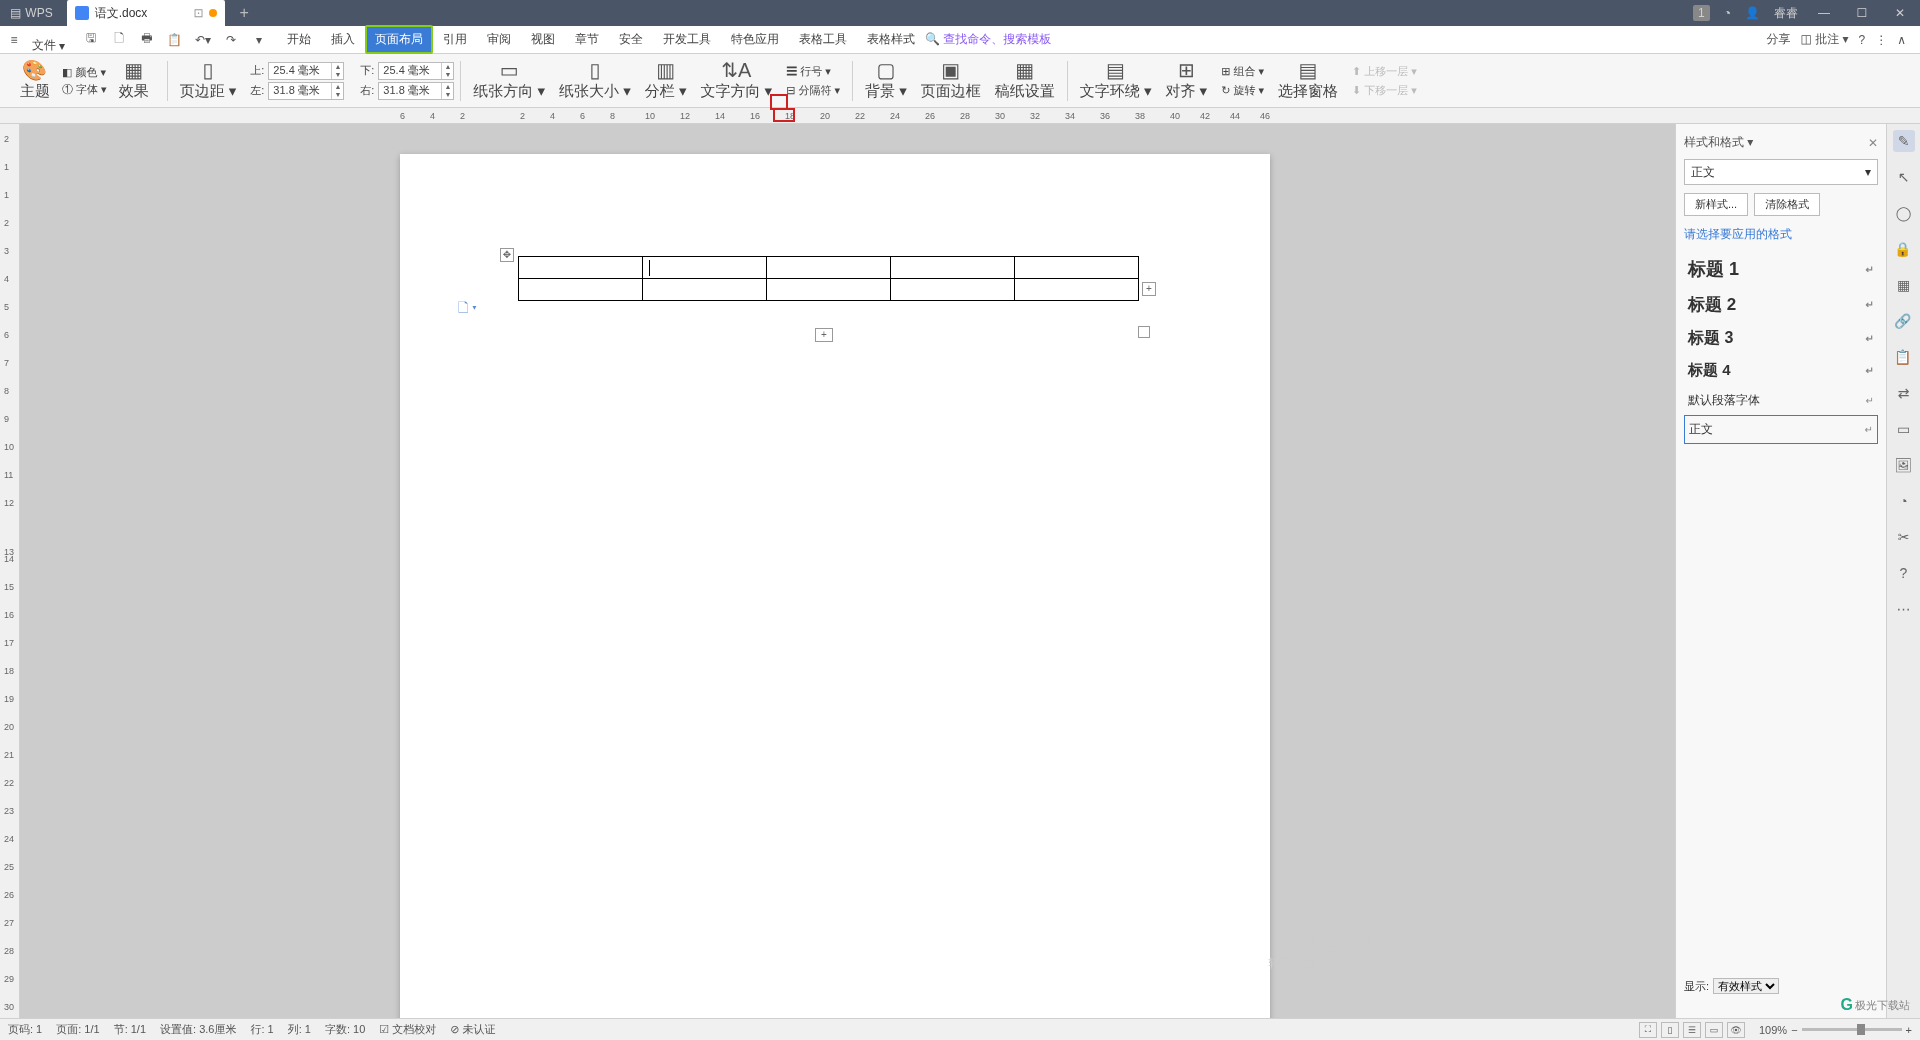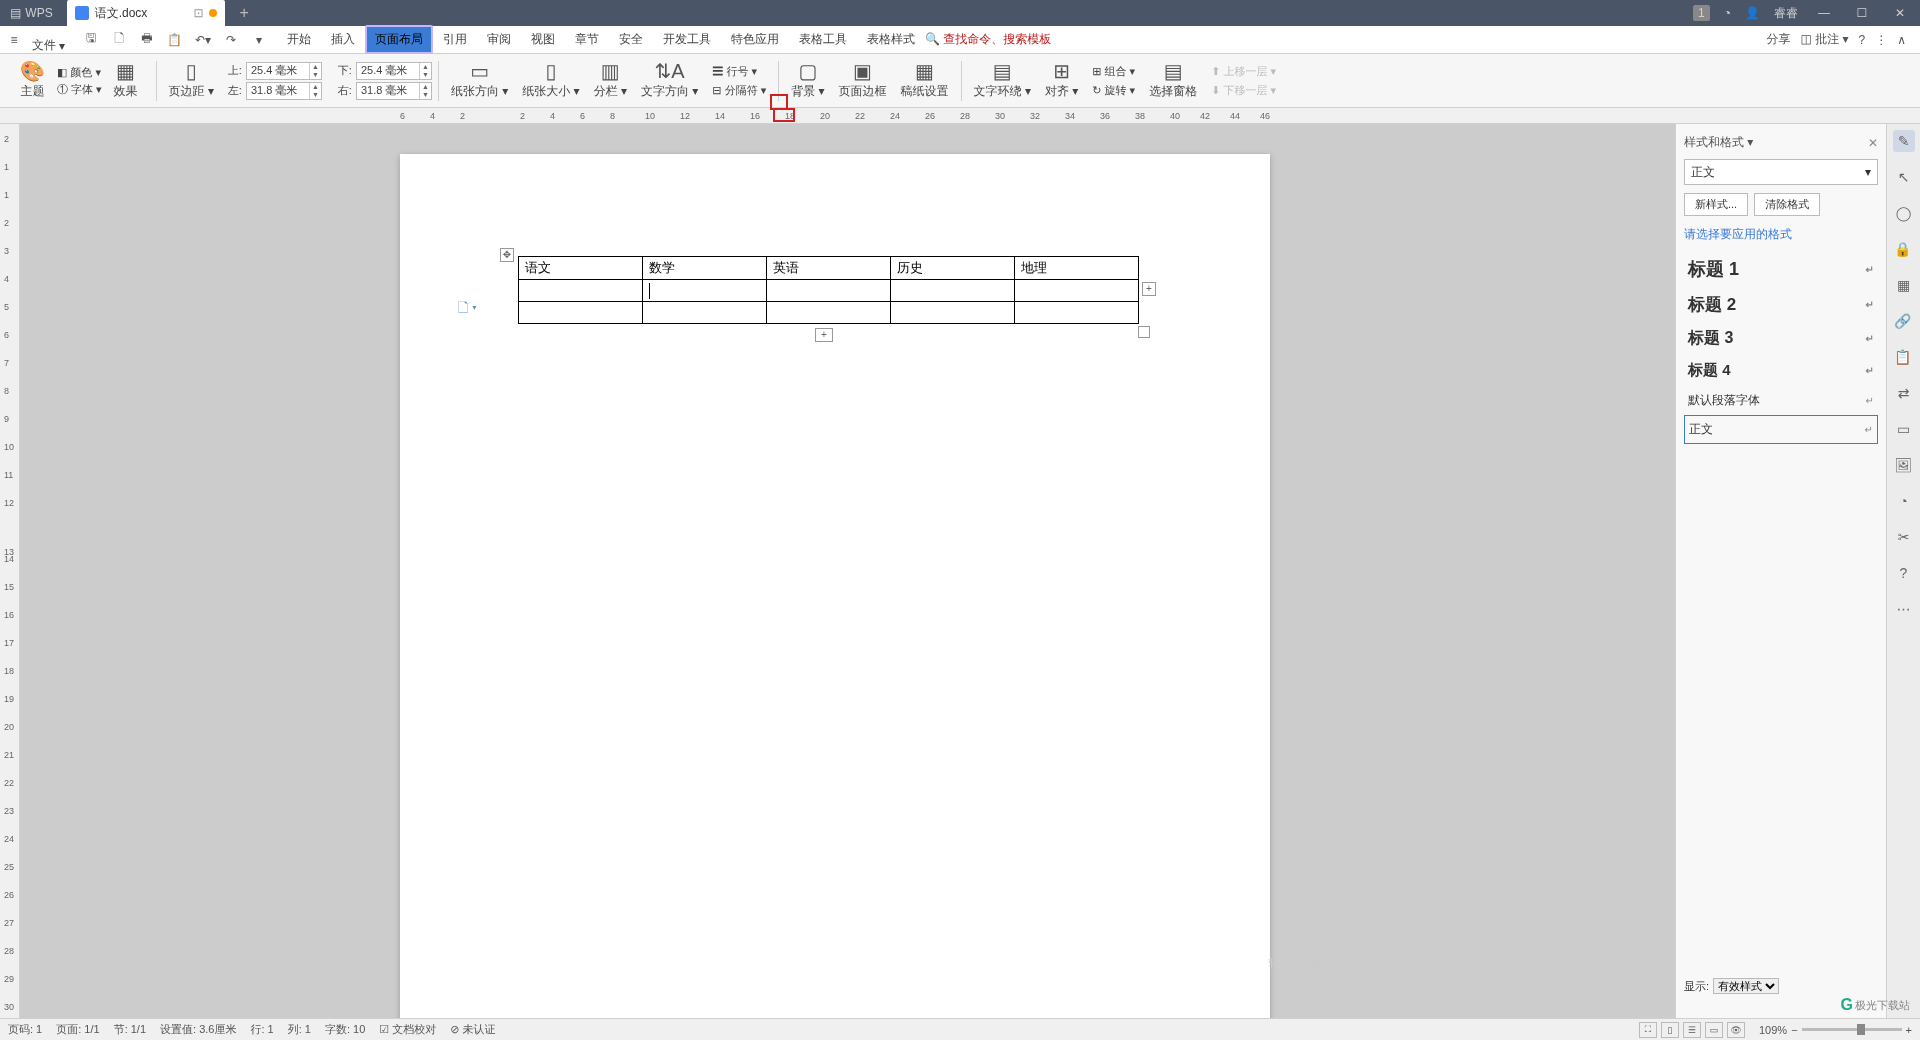--- a/index.html
+++ b/index.html
@@ -20,31 +20,31 @@
 .titlebar .winbtn { width: 24px; text-align: center; }
 
 
 .menubar { height: 28px; background: #fff; display: flex; align-items: center; border-bottom: 1px solid #d0d0d0; font-size: 12px; color: #444; padding-left: 4px; }
 .menubar .mb-left { display: flex; align-items: center; gap: 2px; }
 .menubar .mb-icon { width: 20px; height: 20px; display: flex; align-items: center; justify-content: center; color: #555; }
 .menubar .file-menu { display: flex; align-items: center; gap: 3px; padding: 0 6px; margin-top: 12px; }
 .menubar .qat { display: flex; align-items: center; gap: 8px; padding: 0 8px; }
 .menubar .tabs { display: flex; align-items: center; }
 .menubar .tab-item { padding: 6px 10px; cursor: pointer; }
-.menubar .tab-item.active { background: #3a7bd5; color: #000000; border: 2px solid #c4b5fd; border-radius: 2px; padding: 4px 8px; }
+.menubar .tab-item.active { background: #3a7bd5; color: #ffffff; border: 2px solid #84cc16; border-radius: 2px; padding: 4px 8px; }
 .menubar .spacer { flex: 1; }
 .menubar .mb-right { display: flex; align-items: center; gap: 10px; padding-right: 14px; color: #555; }
-.menubar .search { color: #b91c1c; }
+.menubar .search { color: #8b5cf6; }
 
 
 .ribbon { height: 54px; background: #f6f6f6; border-bottom: 1px solid #d0d0d0; display: flex; align-items: center; font-size: 11px; color: #444; padding: 0 8px; gap: 2px; position: relative; }
 .ribbon .grp { display: flex; flex-direction: column; align-items: center; justify-content: center; padding: 2px 6px; height: 100%; }
 .ribbon .grp-h { display: flex; align-items: center; gap: 6px; padding: 0 6px; height: 100%; }
 .ribbon .sep { width: 1px; height: 40px; background: #d0d0d0; margin: 0 4px; }
-.ribbon .biglabel { font-size: 12px; margin-top: 2px; }
+.ribbon .biglabel { font-size: 15px; margin-top: 2px; }
 .ribbon .bigicon { font-size: 20px; line-height: 20px; color: #555; }
 .ribbon .margins { display: flex; flex-direction: column; gap: 2px; }
 .ribbon .margin-row { display: flex; align-items: center; gap: 4px; }
 .ribbon .margin-row label { width: 20px; text-align: right; }
 .ribbon .spin { width: 76px; height: 18px; border: 1px solid #bbb; background: #fff; display: flex; align-items: center; padding: 0 4px; font-size: 11px; position: relative; }
 .ribbon .spin .arrows { position: absolute; right: 0; top: 0; bottom: 0; width: 12px; border-left: 1px solid #ccc; display: flex; flex-direction: column; }
 .ribbon .spin .arrows span { flex: 1; font-size: 7px; text-align: center; line-height: 8px; color: #666; }
 .ribbon .red-mark1 { position: absolute; border: 2px solid #d02020; width: 18px; height: 16px; left: 770px; top: 40px; z-index: 5; }
 
 
@@ -361,27 +361,20 @@
       <span class="vtick" style="top: 822px;">28</span>
       <span class="vtick" style="top: 850px;">29</span>
       <span class="vtick" style="top: 878px;">30</span>
     </div>
   <div class="doc-area">
     <div class="page">
       <div class="table-handle">✥</div>
       <span class="para-icon">🗋 ▾</span>
       <table class="doc-table">
         <tbody>
-            <tr id="thead-row">
-              <td>语文</td>
-              <td>数学</td>
-              <td>英语</td>
-              <td>历史</td>
-              <td>地理</td>
-            </tr>
         <tr>
               <td></td>
               <td><div class="cursor-line" style="position:static;display:inline-block;vertical-align:middle"></div></td>
               <td></td>
               <td></td>
               <td></td>
             </tr>
         <tr>
               <td></td>
               <td></td>

